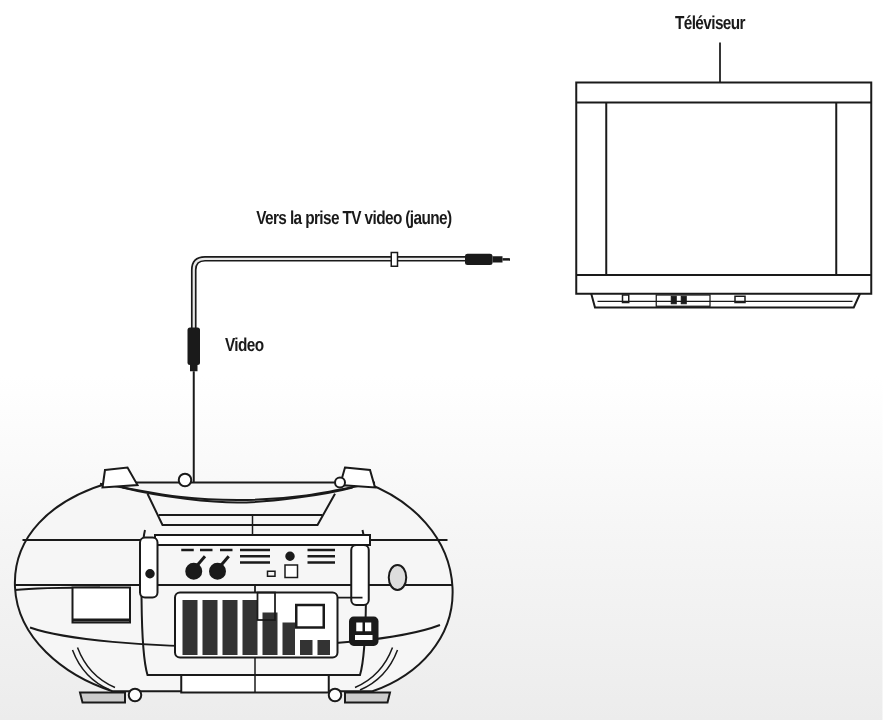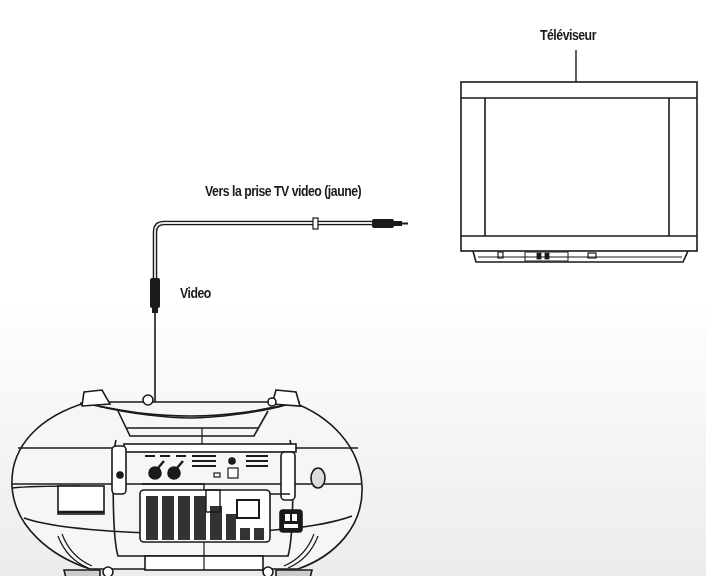--- a/index.html
+++ b/index.html
@@ -1,21 +1,21 @@
 <!DOCTYPE html>
 <html><head>
   <meta charset="utf-8">
   <style>
     html, body { margin: 0; padding: 0; }
     body {
       width: 706px; height: 576px; overflow: hidden; position: relative;
       background: linear-gradient(to bottom, #ffffff 0px, #ffffff 300px, #f6f6f6 420px, #ececec 576px);
       font-family: "Liberation Sans", sans-serif;
     }
-    .stage { position: absolute; left: 0; top: 0; width: 706px; height: 528px; margin-top: 16px; }
+    .stage { position: absolute; left: 0; top: 0; width: 706px; height: 528px; }
     .label {
       position: absolute;
       font-family: "Liberation Sans", sans-serif;
       font-weight: bold;
       color: #1a1a1a;
       font-size: 15px;
       letter-spacing: -0.6px;
       transform: scaleX(0.82);
       transform-origin: left top;
       white-space: nowrap;

